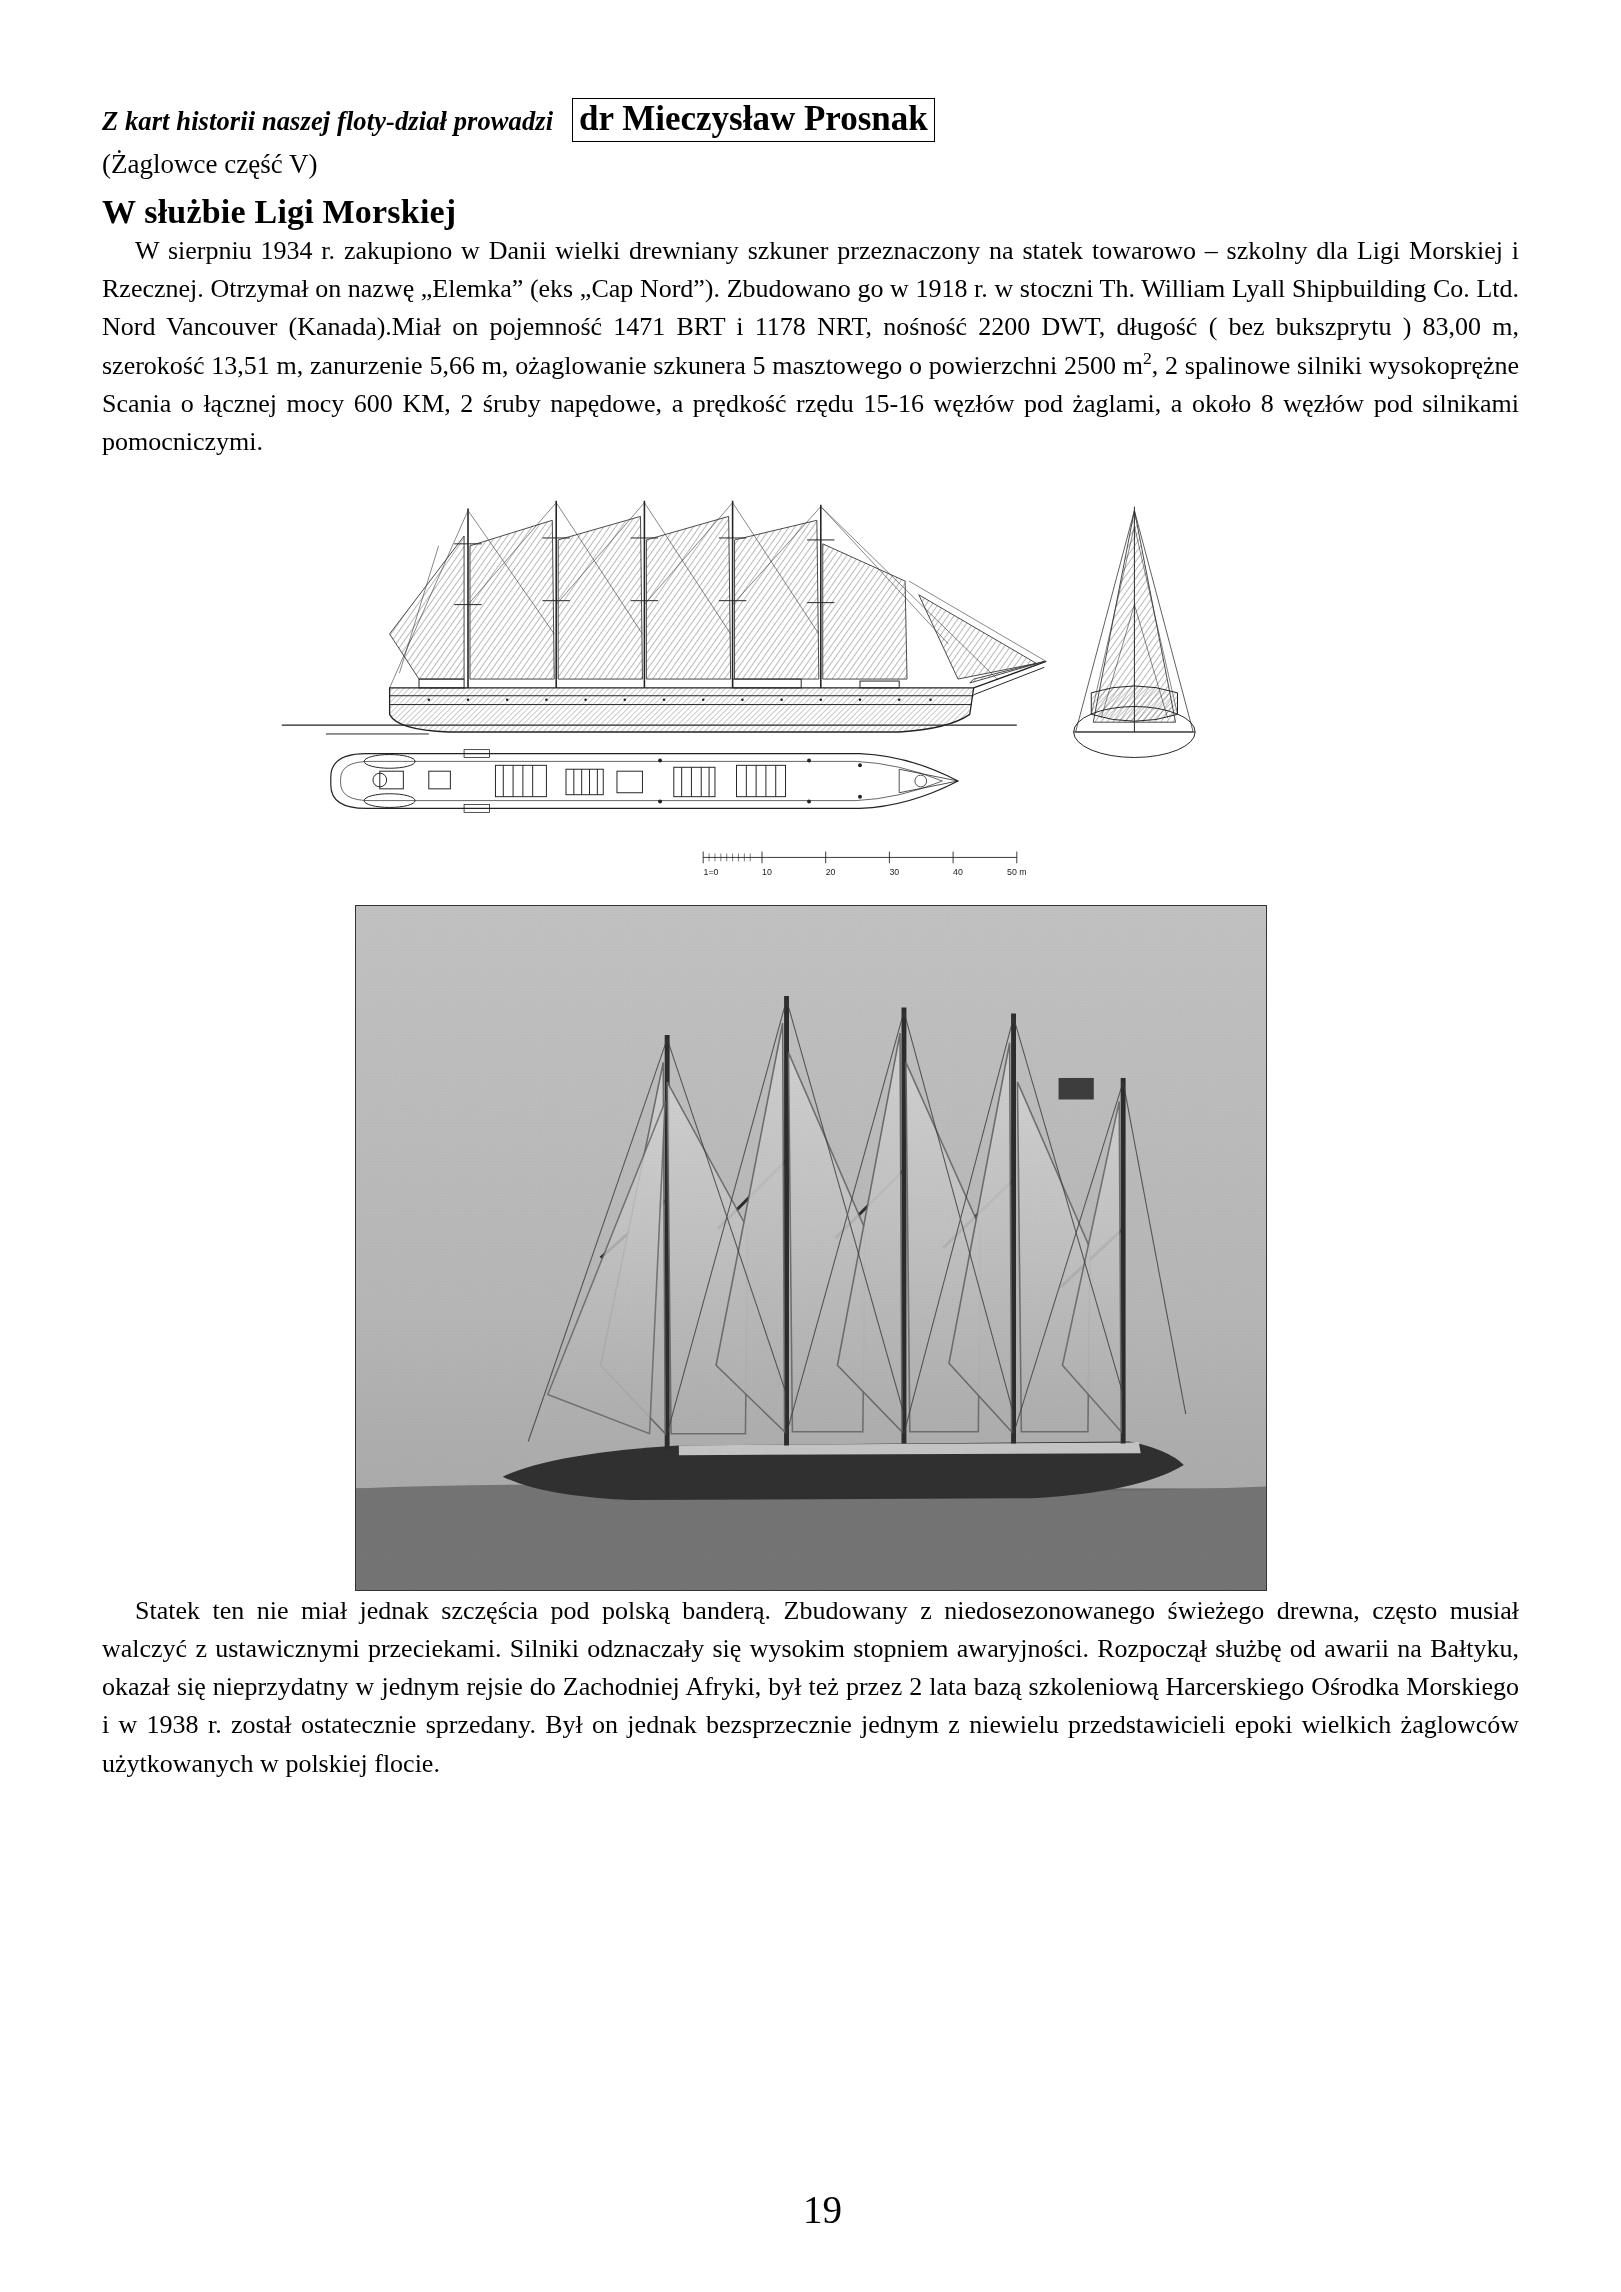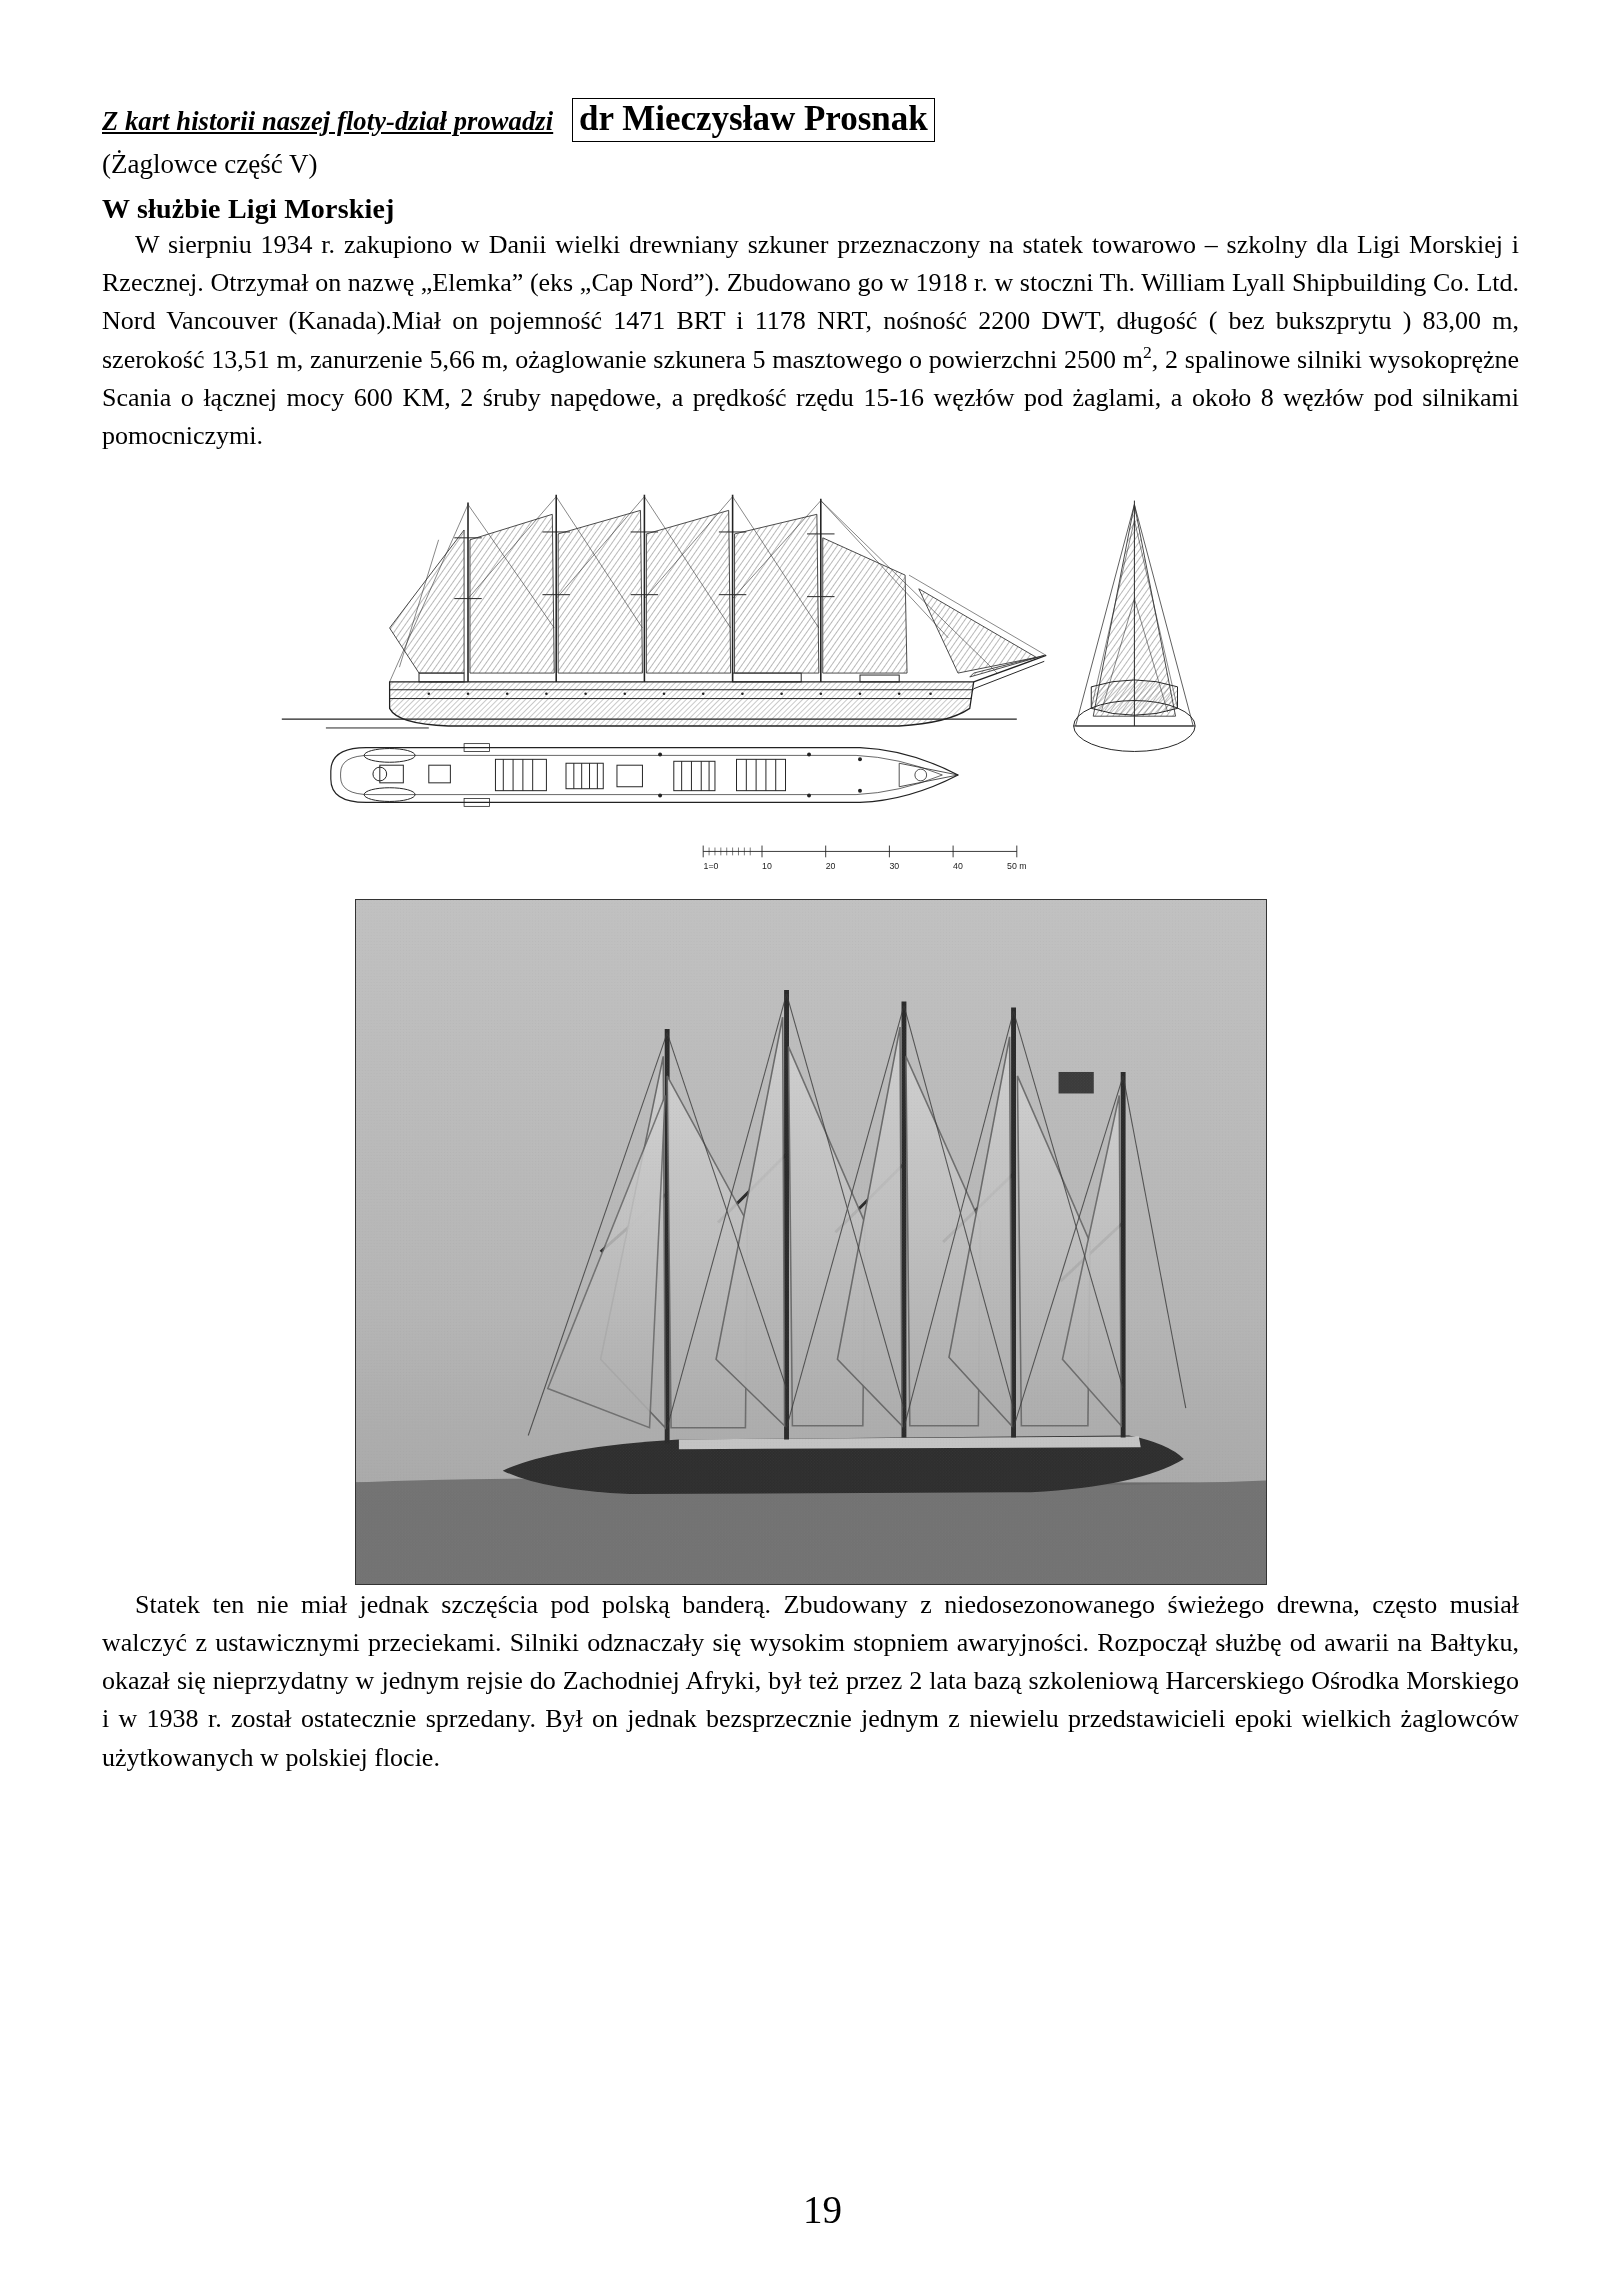--- a/index.html
+++ b/index.html
@@ -27,39 +27,38 @@
   .header-line {
     display: flex;
     align-items: baseline;
     font-size: 26.5px;
     line-height: 1.1;
     white-space: nowrap;
   }
   .header-italic {
     font-weight: bold;
     font-style: italic;
-    text-decoration: underline;
     letter-spacing: 0.1px;
   }
   .header-boxed {
     border: 1.5px solid #000;
     font-weight: bold;
     padding: 1px 5.9px 2px 5.9px;
     margin-left: 19px;
     font-style: normal;
     text-decoration: none;
     font-size: 35px;
   }
   .subtitle {
     font-size: 27px;
     margin-top: 6.9px;
     line-height: 1.25;
   }
   .section-title {
-    font-size: 28px;
+    font-size: 34px;
     font-weight: bold;
     margin-top: 10.8px;
     letter-spacing: 0.2px;
   }
 
   
   .body-text {
     font-size: 26px;
     line-height: 1.47;
     text-align: justify;

